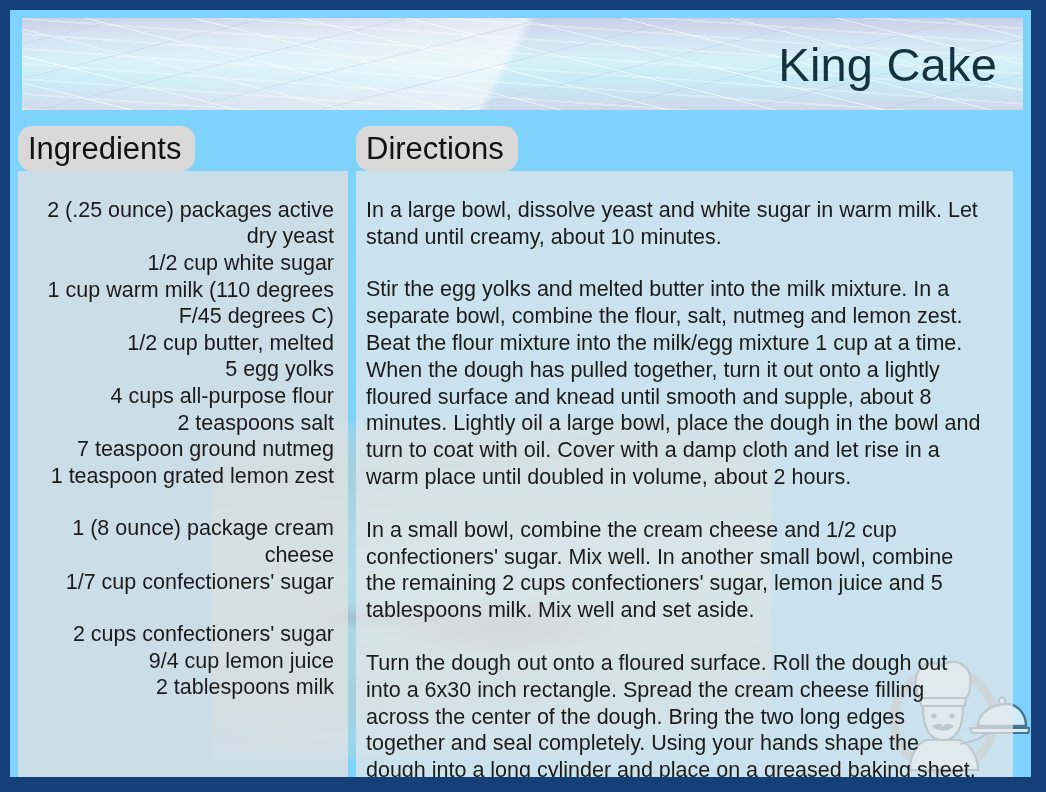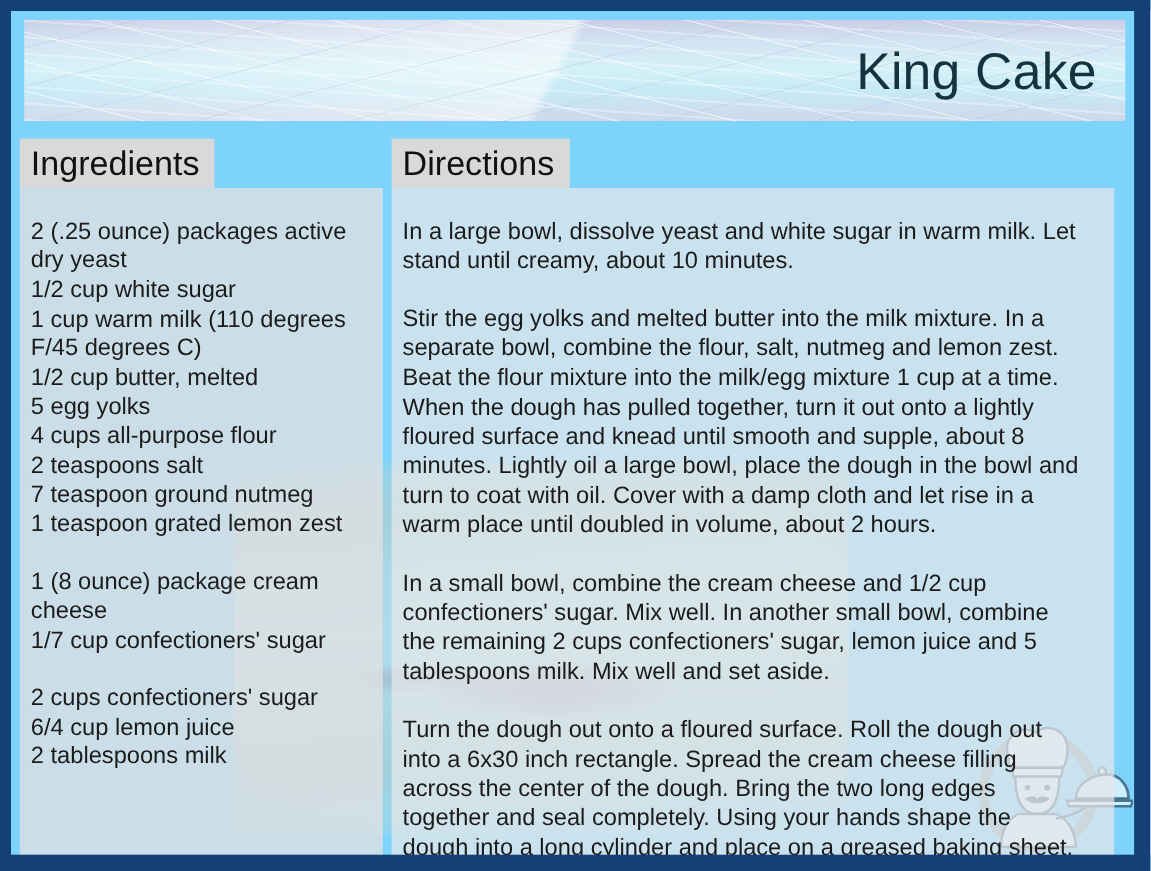--- a/index.html
+++ b/index.html
@@ -105,39 +105,41 @@
   
   .panel { position: absolute; z-index: 10; }
   .panel-tab {
     background: #d9d9d9;
     display: inline-block;
     padding: 4px 14px 3px 10px;
     font-size: 31px;
     color: #111111;
     line-height: 1.22;
     white-space: nowrap;
+    border-radius: 14px;
   }
   .panel-body {
     background: rgba(226,226,226,.78);
     padding: 26px 14px 14px 10px;
     box-sizing: border-box;
   }
   .panel-body.directions-body { background: rgba(232,232,232,.72); }
 
   #ingredients-panel { left: 18px; top: 126px; width: 330px; }
   #ingredients-panel .panel-body { width: 330px; height: 651px; }
 
   #directions-panel { left: 356px; top: 126px; width: 657px; }
   #directions-panel .panel-body { width: 657px; height: 651px; overflow: hidden; }
 
   .ing-line {
     font-size: 21.5px;
     line-height: 26.6px;
     color: #1b1b1b;
     white-space: pre-wrap;
+    text-align: right;
   }
   .ing-gap { height: 26px; }
 
   .dir-para {
     font-size: 21.5px;
     line-height: 26.8px;
     color: #1b1b1b;
     margin: 0 16px 26px 0;
     text-align: left;
   }
@@ -165,21 +167,21 @@
         <div class="ing-line">5 egg yolks</div>
         <div class="ing-line">4 cups all-purpose flour</div>
         <div class="ing-line">2 teaspoons salt</div>
         <div class="ing-line">7 teaspoon ground nutmeg</div>
         <div class="ing-line">1 teaspoon grated lemon zest</div>
         <div class="ing-gap"></div>
         <div class="ing-line">1 (8 ounce) package cream cheese</div>
         <div class="ing-line">1/7 cup confectioners' sugar</div>
         <div class="ing-gap"></div>
         <div class="ing-line">2 cups confectioners' sugar</div>
-        <div class="ing-line">6/4 cup lemon juice</div>
+        <div class="ing-line">9/4 cup lemon juice</div>
         <div class="ing-line">2 tablespoons milk</div>
       </div>
   </div>
 
   <div id="directions-panel" class="panel">
     <div class="panel-tab">Directions</div>
     <div class="panel-body directions-body" id="directions-body">
         <p class="dir-para">In a large bowl, dissolve yeast and white sugar in warm milk. Let stand until creamy, about 10 minutes.</p>
         <p class="dir-para">Stir the egg yolks and melted butter into the milk mixture. In a separate bowl, combine the flour, salt, nutmeg and lemon zest. Beat the flour mixture into the milk/egg mixture 1 cup at a time. When the dough has pulled together, turn it out onto a lightly floured surface and knead until smooth and supple, about 8 minutes. Lightly oil a large bowl, place the dough in the bowl and turn to coat with oil. Cover with a damp cloth and let rise in a warm place until doubled in volume, about 2 hours.</p>
         <p class="dir-para">In a small bowl, combine the cream cheese and 1/2 cup confectioners' sugar. Mix well. In another small bowl, combine the remaining 2 cups confectioners' sugar, lemon juice and 5 tablespoons milk. Mix well and set aside.</p>

